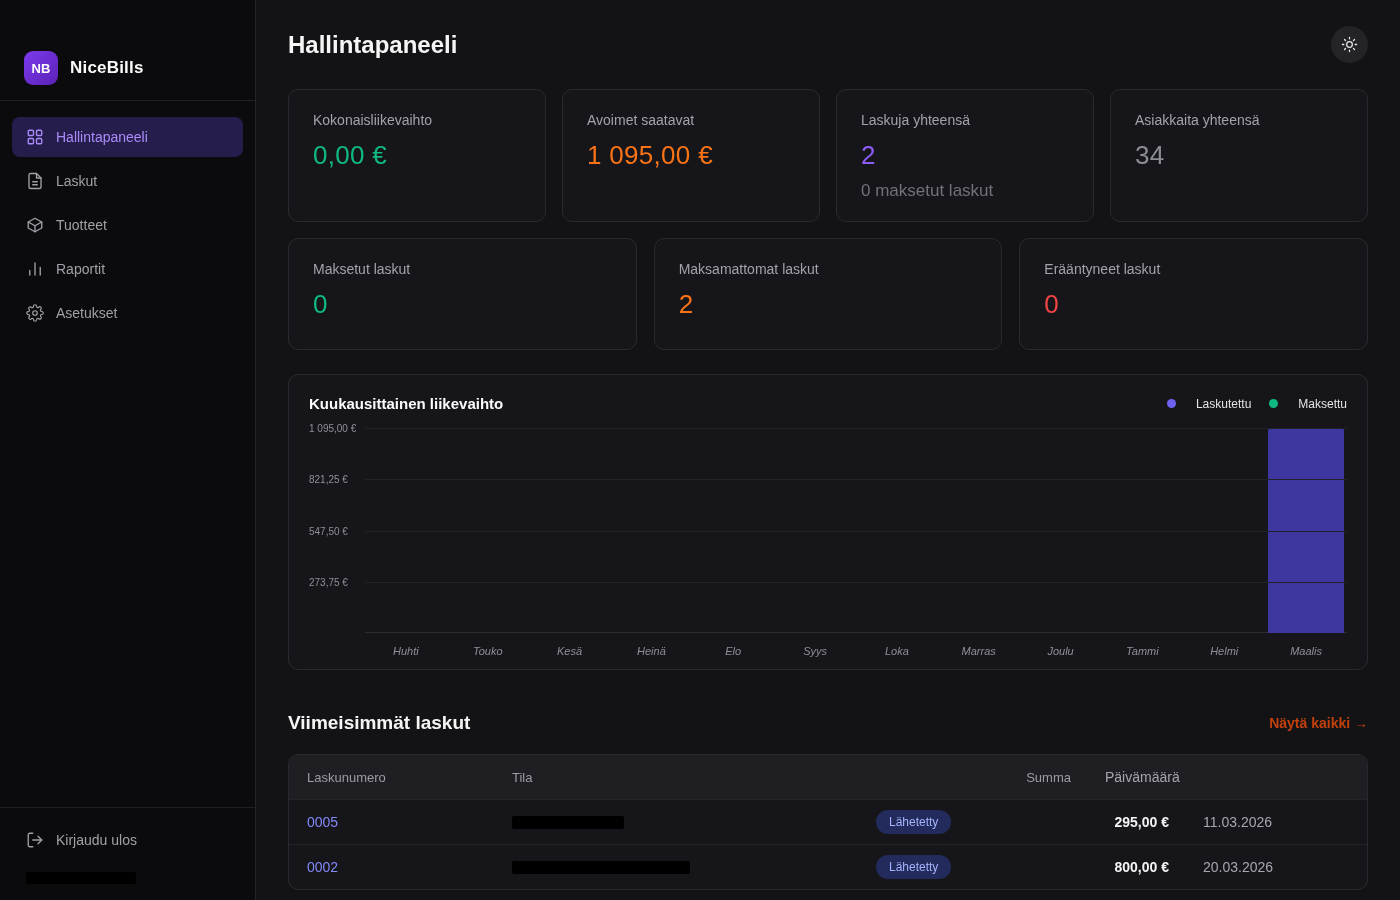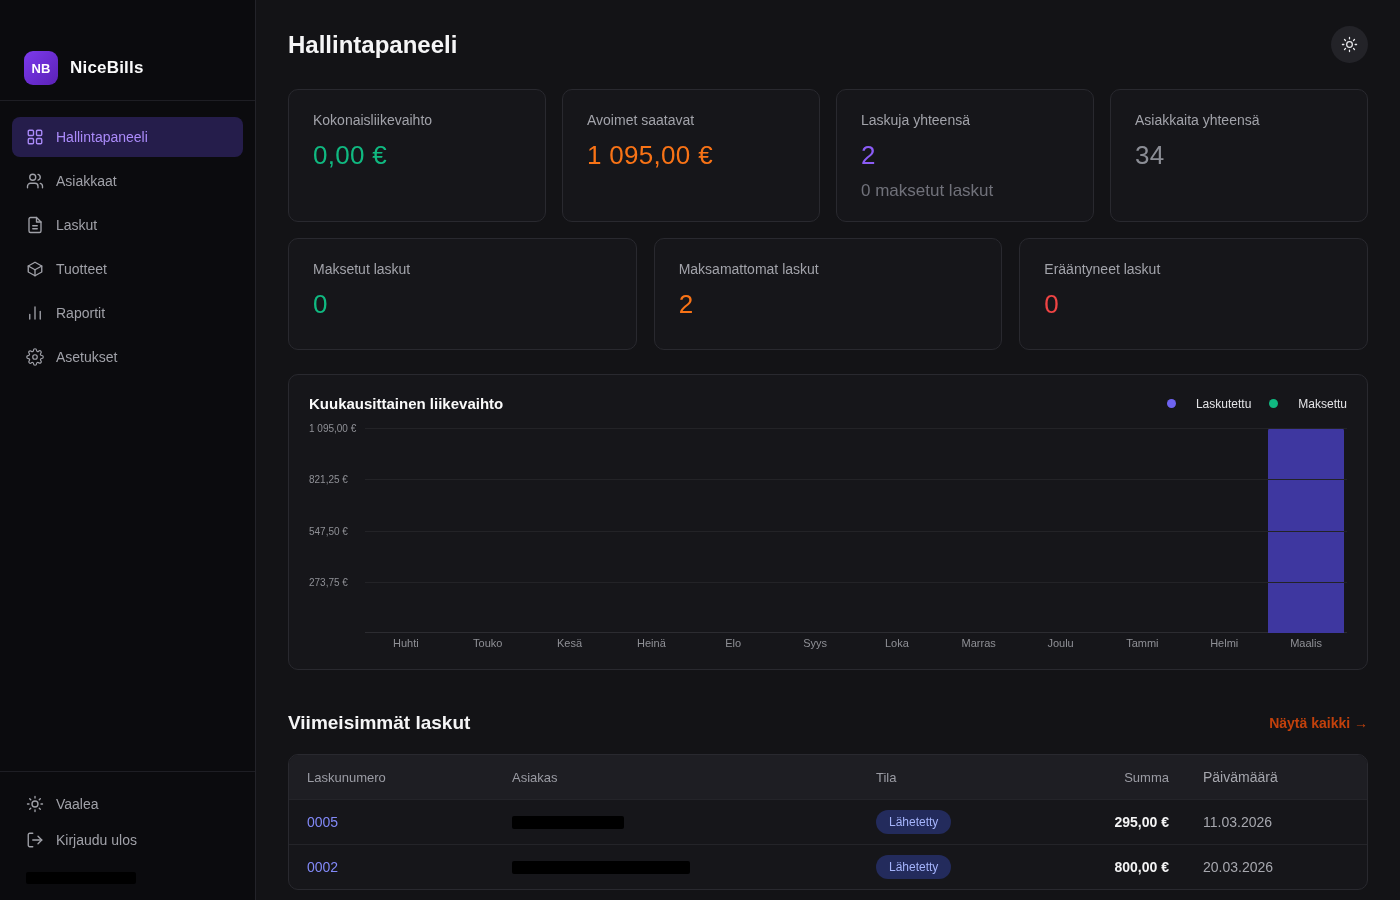--- a/index.html
+++ b/index.html
@@ -48,21 +48,21 @@
   .legend-dot { width:9px; height:9px; border-radius:50%; background:#6e63f1; }
   .chart-body { display:flex; }
   .y-axis { width:56px; position:relative; height:205px; }
   .ytick { position:absolute; left:0; transform:translateY(-50%); font-size:10px; color:#8f9096; white-space:nowrap; }
   .plot { flex:1; position:relative; height:205px; }
   .gridline { position:absolute; left:0; right:0; height:1px; background:#232327; }
   .baseline { position:absolute; left:0; right:0; bottom:0; height:1px; background:#2c2c31; }
   .bars { position:absolute; top:0; left:0; right:0; bottom:0; display:flex; }
   .bar-slot { flex:1; position:relative; }
   .bar { position:absolute; bottom:0; left:4%; width:92%; border-radius:3px 3px 0 0; }
-  .x-labels { display:flex; margin-left:56px; margin-top:4px; }
+  .x-labels { display:flex; margin-left:56px; margin-top:12px;font-style:italic; }
   .xtick { flex:1; text-align:center; font-size:11px; color:#8f9096; }
 
   
   .section-head { display:flex; justify-content:space-between; align-items:center; margin-top:42px; margin-bottom:20px; }
   .section-title { font-size:19px; font-weight:bold; color:#f5f5f6; }
   .view-all { color:#c2410c; font-size:14px; font-weight:bold; text-decoration:none; cursor:pointer;margin-left:36px; }
   .table-card { overflow:hidden; }
   .trow { display:grid; grid-template-columns:205px 364px 195px 98px 1fr; align-items:center; padding:0 18px; height:45px; }
   .thead { background:#1e1e23; color:#9b9ca4; font-size:13px; height:44px; }
   .tbody .trow { border-top:1px solid #242429; }
@@ -94,31 +94,20 @@
               <rect x="14" y="3" width="7" height="7" rx="1.5"></rect>
               <rect x="3" y="14" width="7" height="7" rx="1.5"></rect>
               <rect x="14" y="14" width="7" height="7" rx="1.5"></rect>
             </svg>
         </span>
         <span>Hallintapaneeli</span>
       </a>
       <a class="nav-item">
         <span class="icon">
           <svg viewBox="0 0 24 24" fill="none" stroke="currentColor" stroke-width="1.8" stroke-linecap="round" stroke-linejoin="round">
-              <path d="M16 21v-2a4 4 0 0 0-4-4H6a4 4 0 0 0-4 4v2"></path>
-              <circle cx="9" cy="7" r="4"></circle>
-              <path d="M22 21v-2a4 4 0 0 0-3-3.87"></path>
-              <path d="M16 3.13a4 4 0 0 1 0 7.75"></path>
-            </svg>
-        </span>
-        <span>Asiakkaat</span>
-      </a>
-      <a class="nav-item">
-        <span class="icon">
-          <svg viewBox="0 0 24 24" fill="none" stroke="currentColor" stroke-width="1.8" stroke-linecap="round" stroke-linejoin="round">
               <path d="M14 2H6a2 2 0 0 0-2 2v16a2 2 0 0 0 2 2h12a2 2 0 0 0 2-2V8z"></path>
               <path d="M14 2v6h6"></path>
               <path d="M9 13h6"></path>
               <path d="M9 17h6"></path>
             </svg>
         </span>
         <span>Laskut</span>
       </a>
       <a class="nav-item">
         <span class="icon">
@@ -145,29 +134,20 @@
           <svg viewBox="0 0 24 24" fill="none" stroke="currentColor" stroke-width="1.6" stroke-linecap="round" stroke-linejoin="round">
               <circle cx="12" cy="12" r="3"></circle>
               <path d="M19.4 15a1.65 1.65 0 0 0 .33 1.82l.06.06a2 2 0 1 1-2.83 2.83l-.06-.06a1.65 1.65 0 0 0-1.82-.33 1.65 1.65 0 0 0-1 1.51V21a2 2 0 1 1-4 0v-.09a1.65 1.65 0 0 0-1-1.51 1.65 1.65 0 0 0-1.82.33l-.06.06a2 2 0 1 1-2.83-2.83l.06-.06a1.65 1.65 0 0 0 .33-1.82 1.65 1.65 0 0 0-1.51-1H3a2 2 0 1 1 0-4h.09a1.65 1.65 0 0 0 1.51-1 1.65 1.65 0 0 0-.33-1.82l-.06-.06a2 2 0 1 1 2.83-2.83l.06.06a1.65 1.65 0 0 0 1.82.33H9a1.65 1.65 0 0 0 1-1.51V3a2 2 0 1 1 4 0v.09a1.65 1.65 0 0 0 1 1.51 1.65 1.65 0 0 0 1.82-.33l.06-.06a2 2 0 1 1 2.83 2.83l-.06.06a1.65 1.65 0 0 0-.33 1.82V9a1.65 1.65 0 0 0 1.51 1H21a2 2 0 1 1 0 4h-.09a1.65 1.65 0 0 0-1.51 1z"></path>
             </svg>
         </span>
         <span>Asetukset</span>
       </a>
     </nav>
 
     <div class="sidebar-foot">
-      <a class="foot-item">
-        <span class="icon">
-          <svg viewBox="0 0 24 24" fill="none" stroke="currentColor" stroke-width="1.8" stroke-linecap="round" stroke-linejoin="round">
-              <circle cx="12" cy="12" r="4"></circle>
-              <path d="M12 2v2M12 20v2M4.93 4.93l1.41 1.41M17.66 17.66l1.41 1.41M2 12h2M20 12h2M4.93 19.07l1.41-1.41M17.66 6.34l1.41-1.41"></path>
-            </svg>
-        </span>
-        <span>Vaalea</span>
-      </a>
       <a class="foot-item">
         <span class="icon">
           <svg viewBox="0 0 24 24" fill="none" stroke="currentColor" stroke-width="1.8" stroke-linecap="round" stroke-linejoin="round">
               <path d="M9 21H5a2 2 0 0 1-2-2V5a2 2 0 0 1 2-2h4"></path>
               <path d="M16 17l5-5-5-5"></path>
               <path d="M21 12H9"></path>
             </svg>
         </span>
         <span>Kirjaudu ulos</span>
       </a>
@@ -319,21 +299,20 @@
     </div>
 
     <div class="section-head">
       <h2 class="section-title">Viimeisimmät laskut</h2>
       <a class="view-all">Näytä kaikki →</a>
     </div>
 
     <div class="card table-card">
       <div class="trow thead">
         <div>Laskunumero</div>
-        <div>Asiakas</div>
         <div>Tila</div>
         <div class="cell-amount">Summa</div>
         <div class="cell-date">Päivämäärä</div>
       </div>
       <div class="tbody">
         <div class="trow">
           <div class="cell-num">0005</div>
           <div>
               <div class="redact w1"></div>
             </div>

